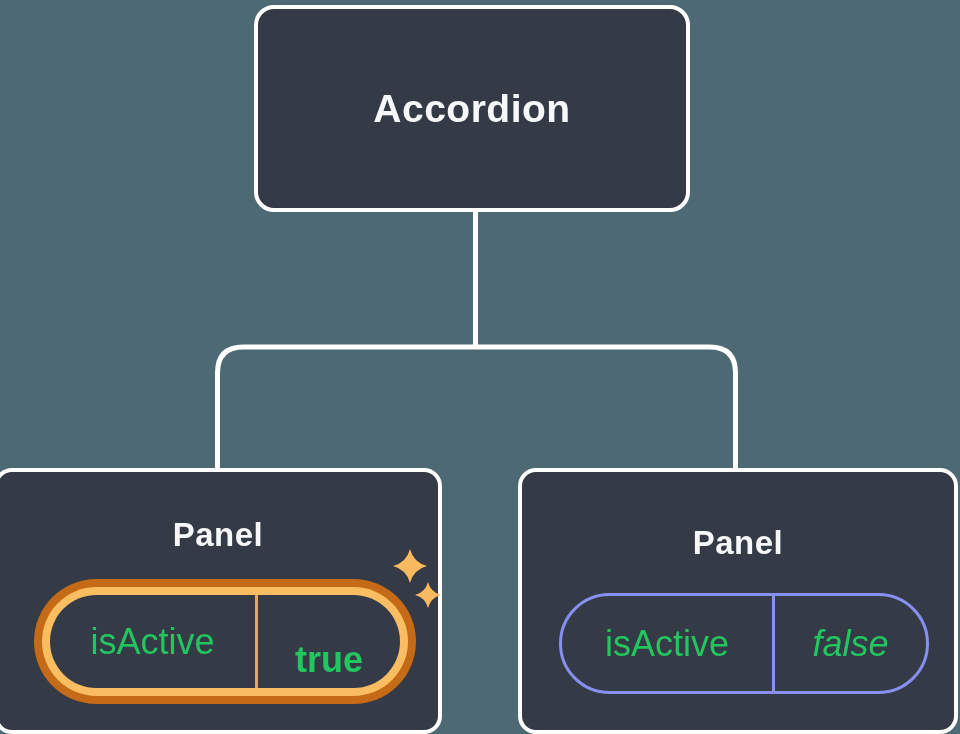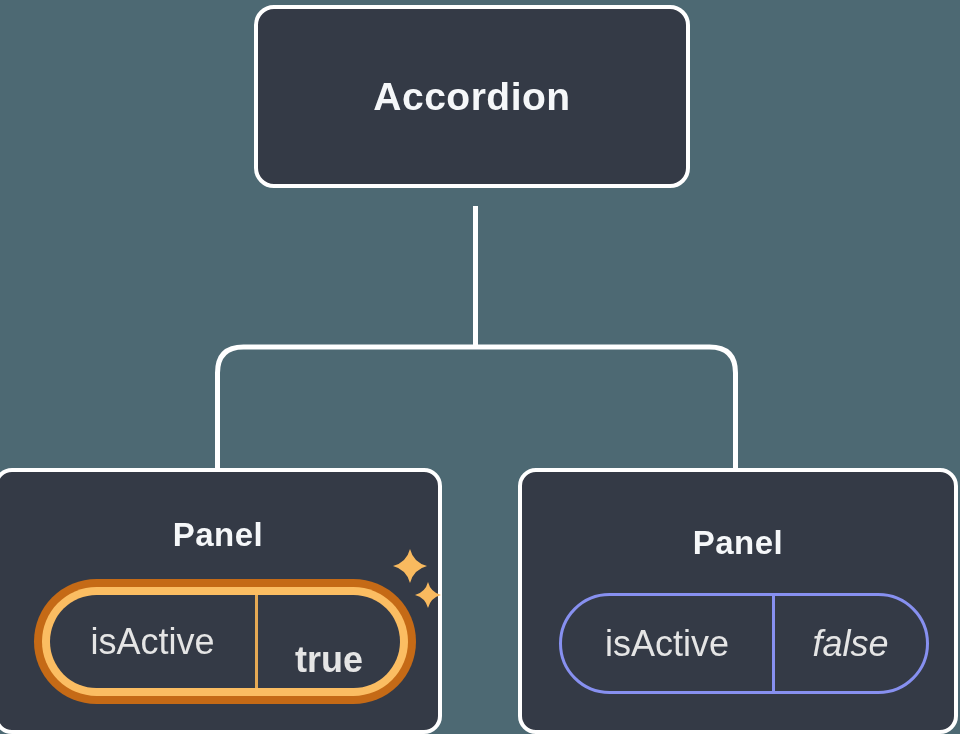--- a/index.html
+++ b/index.html
@@ -19,21 +19,21 @@
   }
   .node {
     position: absolute;
     background: #343A46;
     border: 4px solid #FFFFFF;
     box-sizing: border-box;
     z-index: 2;
   }
   .root-node {
     left: 254px; top: 5px;
-    width: 436px; height: 183px;
+    width: 436px; height: 207px;
     border-radius: 20px;
     display: flex; align-items: center; justify-content: center;
   }
   .root-label {
     font-size: 39px;
     font-weight: 600;
     color: #F5F7F9;
     letter-spacing: 0.5px;
   }
   .panel-node {
@@ -101,21 +101,21 @@
     display: flex;
     align-items: stretch;
     overflow: hidden;
   }
   .cell-name-purple { width: 210px; }
   .cell-val-purple  { flex: 1; font-style: italic; }
   .divider-purple   { width: 3px; background: #8790F0; }
 
   .prop-text {
     font-size: 36px;
-    color: #e5e5e5;
+    color: #22c55e;
   }
   .prop-text.bold { font-weight: 700; }
 
   .sparkles {
     position: absolute;
     left: 388px; top: 70px;
     width: 68px; height: 68px;
     z-index: 3;
   }
 </style>

